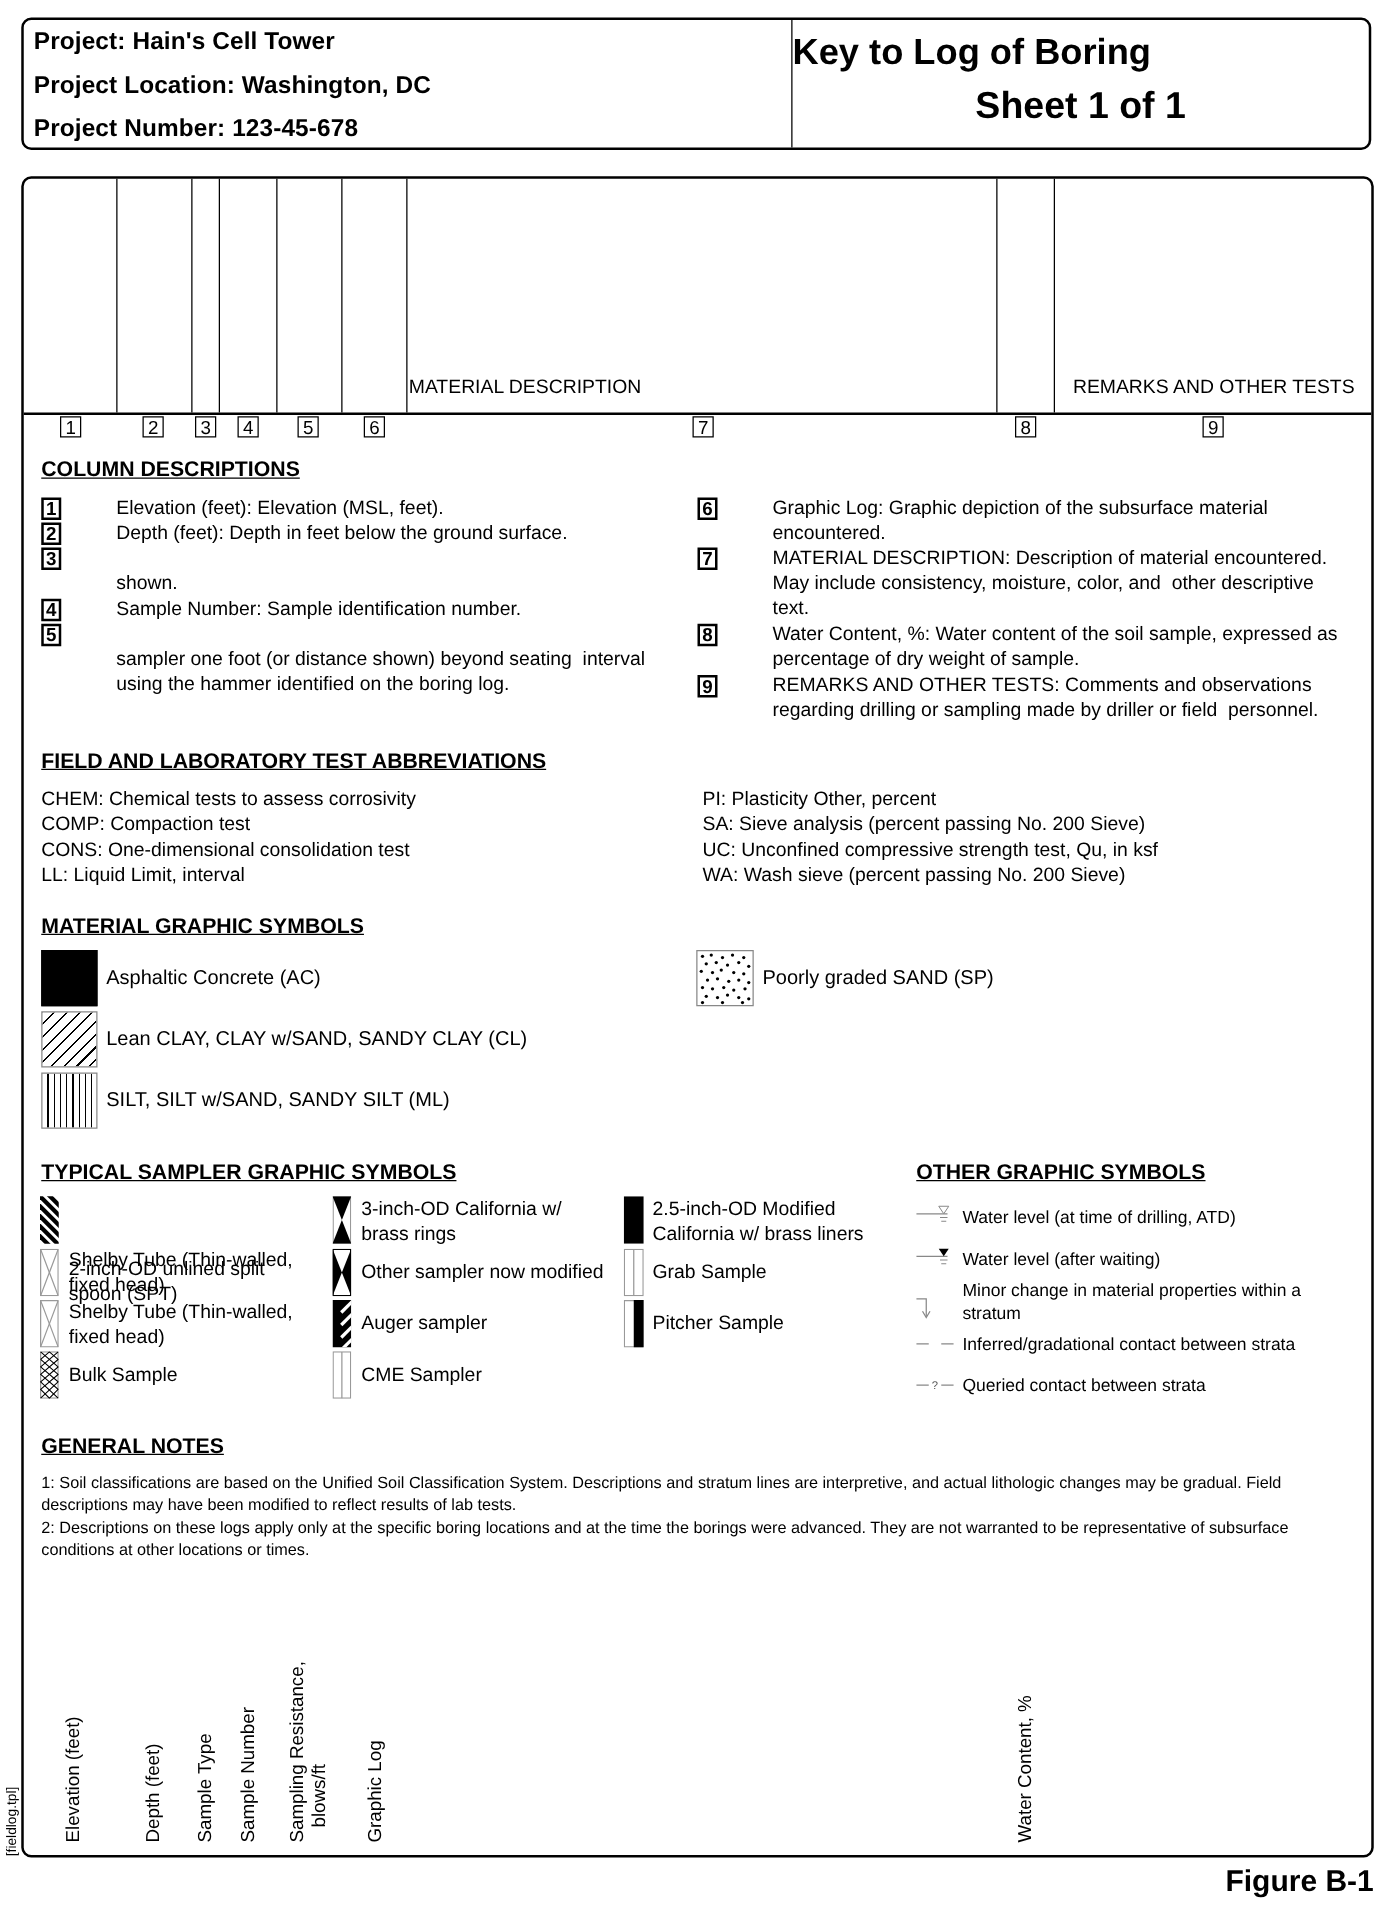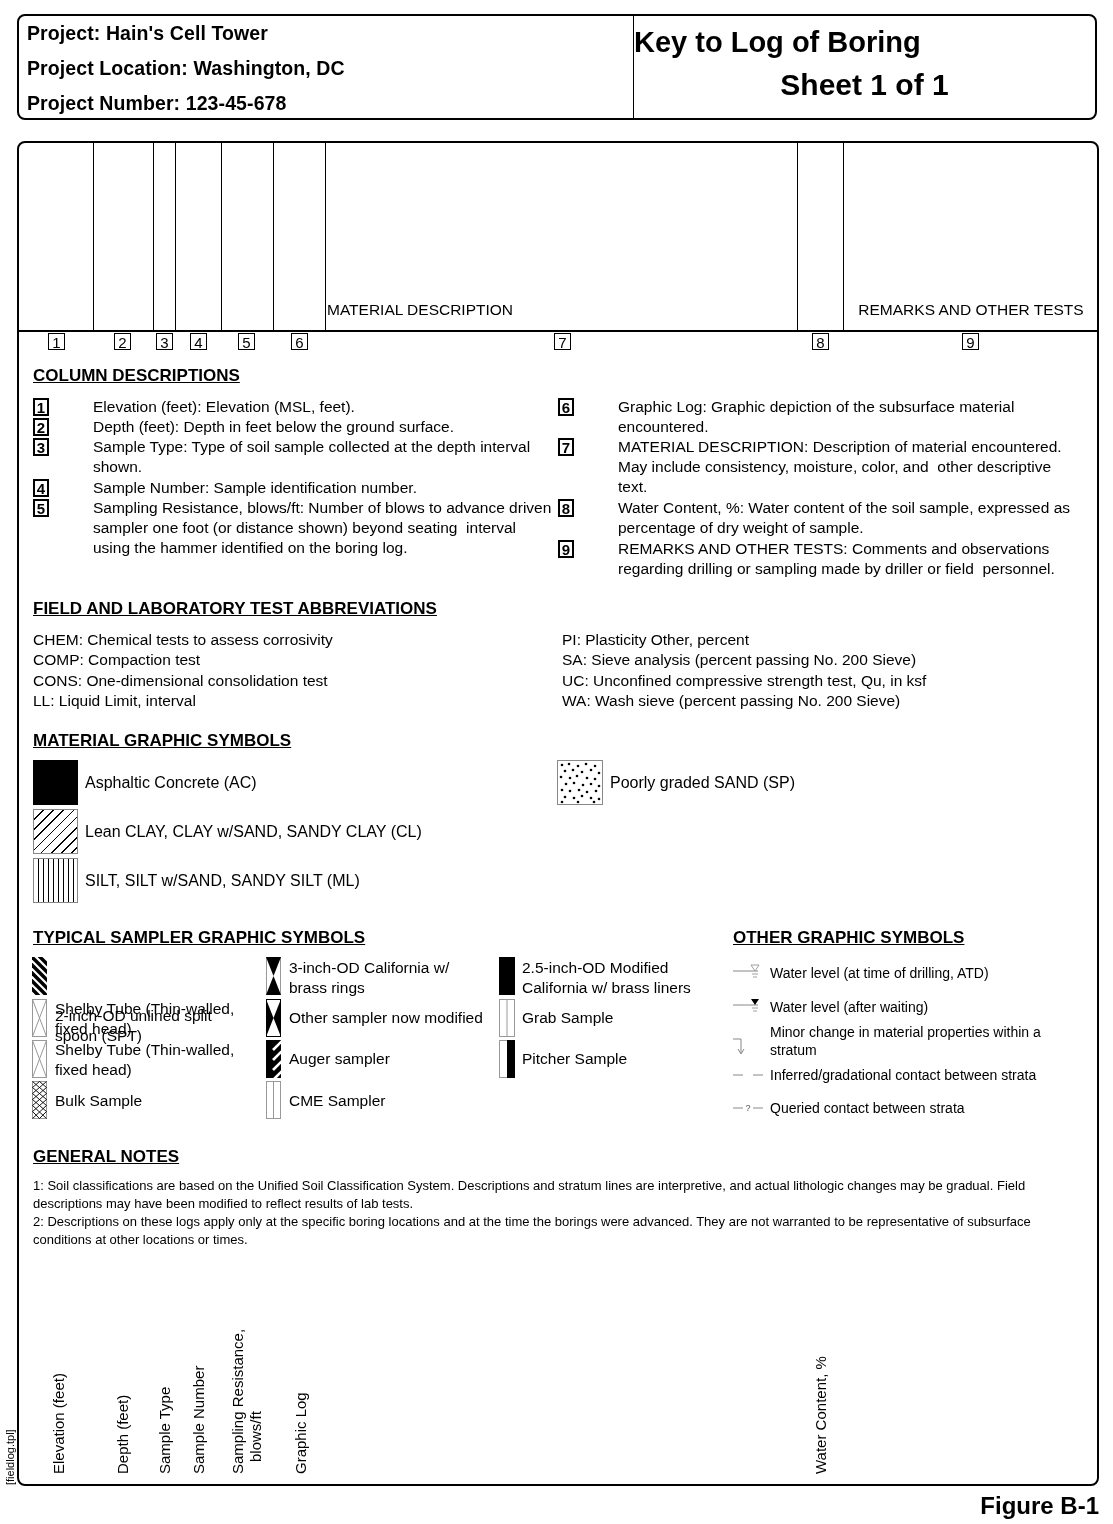--- a/index.html
+++ b/index.html
@@ -83,30 +83,28 @@
 <div class="desc-item" style="left:33px;top:397px;width:530px">
   <span class="bx">1</span>
   <span class="tx">Elevation (feet): Elevation (MSL, feet).</span>
 </div>
 <div class="desc-item" style="left:33px;top:417px;width:530px">
   <span class="bx">2</span>
   <span class="tx">Depth (feet): Depth in feet below the ground surface.</span>
 </div>
 <div class="desc-item" style="left:33px;top:437px;width:530px;height:41px">
   <span class="bx">3</span>
-  <span class="tx" style="top:0">Sample Type: Type of soil sample collected at the depth interval</span>
   <span class="tx" style="top:20px">shown.</span>
 </div>
 <div class="desc-item" style="left:33px;top:478px;width:530px">
   <span class="bx">4</span>
   <span class="tx">Sample Number: Sample identification number.</span>
 </div>
 <div class="desc-item" style="left:33px;top:498px;width:530px;height:62px">
   <span class="bx">5</span>
-  <span class="tx" style="top:0;white-space:nowrap">Sampling Resistance, blows/ft: Number of blows to advance driven</span>
   <span class="tx" style="top:20px;white-space:pre">sampler one foot (or distance shown) beyond seating  interval</span>
   <span class="tx" style="top:40px">using the hammer identified on the boring log.</span>
 </div>
 
 <div class="desc-item" style="left:558px;top:397px;width:540px;height:41px">
   <span class="bx">6</span>
   <span class="tx" style="top:0">Graphic Log: Graphic depiction of the subsurface material</span>
   <span class="tx" style="top:20px">encountered.</span>
 </div>
 <div class="desc-item" style="left:558px;top:437px;width:540px;height:62px">

